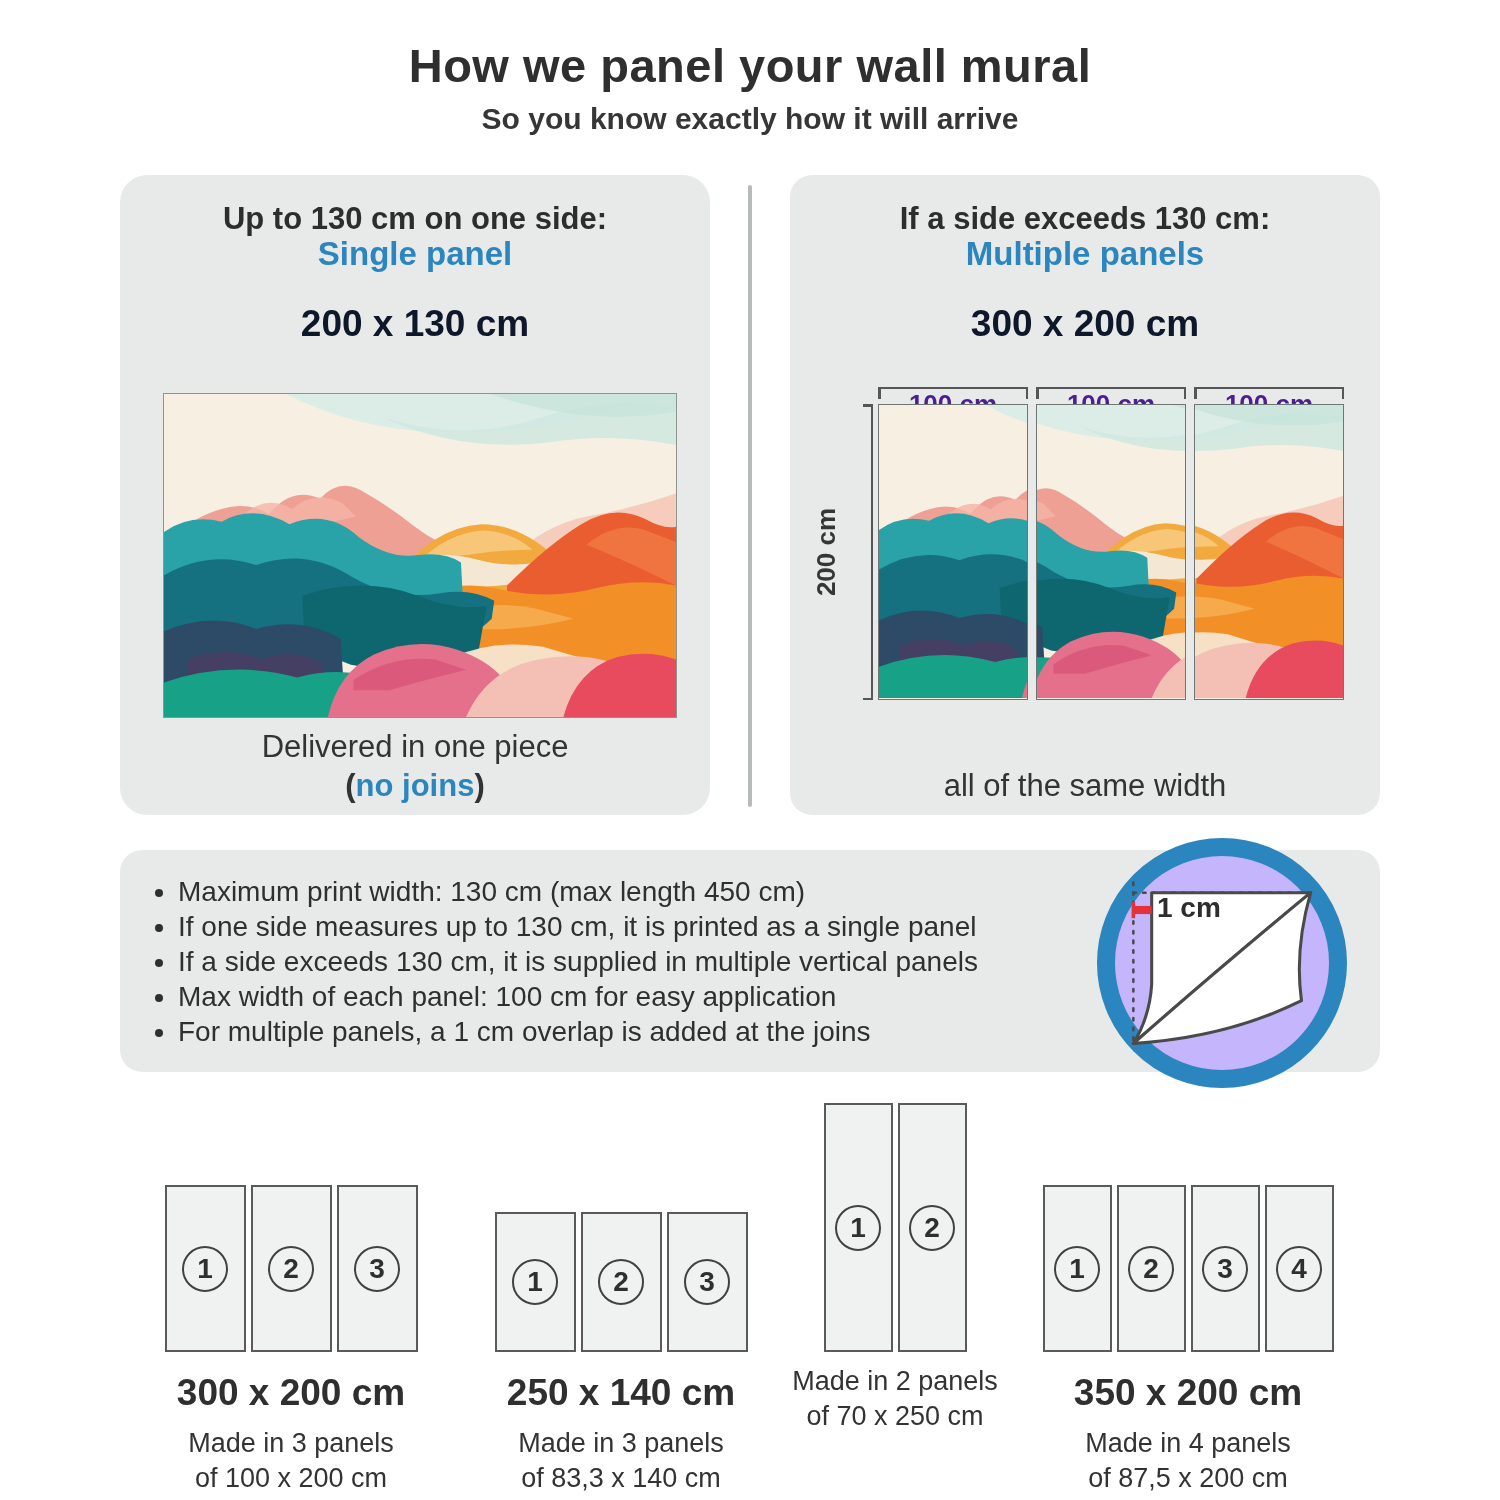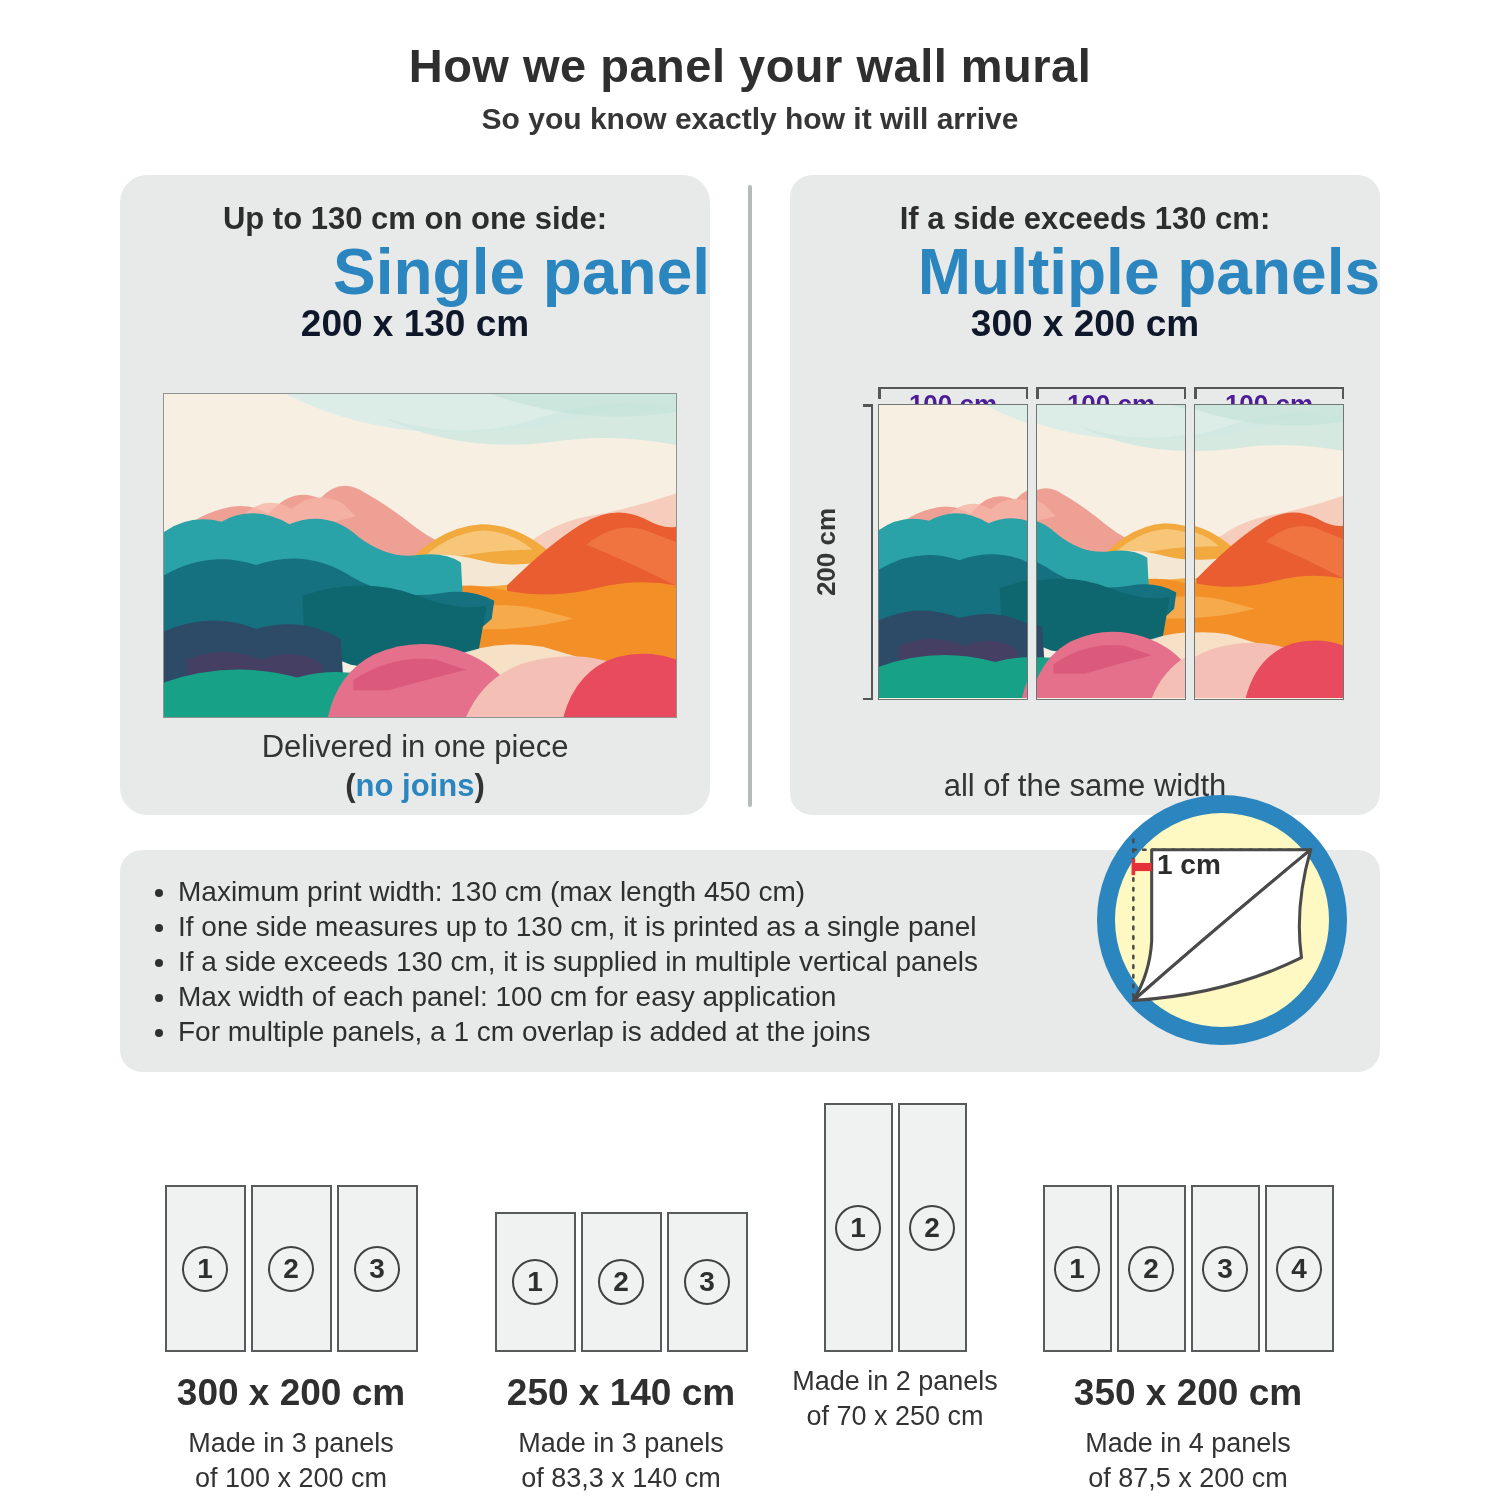--- a/index.html
+++ b/index.html
@@ -16,22 +16,22 @@
   
   .card { position:absolute; top:175px; width:590px; height:640px;
     background:#e8eae9; border-radius:22px; }
   .card-left  { left:120px;border-radius:27px; }
   .card-right { left:790px; }
   .divider { position:absolute; left:748px; top:185px; width:4px; height:622px;
     background:#b7bbb9; border-radius:2px; }
 
   .cond { position:absolute; top:26px; left:0; width:100%; text-align:center;
     font-size:31px; font-weight:700; color:#2d2d2d; }
-  .ptype { position:absolute; top:60px; left:0; width:100%; text-align:right;
-    font-size:64px; font-weight:800; }
+  .ptype { position:absolute; top:60px; left:0; width:100%; text-align:center;
+    font-size:33px; font-weight:800; }
   .blue { color:#2b85be; }
   .pdim { position:absolute; top:128px; left:0; width:100%; text-align:center;
     font-size:37px; font-weight:700; color:#0f172a; }
 
   .mural-single { position:absolute; left:43px; top:218px; width:514px; height:325px;
     border:1px solid #8f9491; overflow:hidden; background:#f7f0e2; }
   .mural-svg { display:block; width:100%; height:100%; }
 
   .cap { position:absolute; top:552px; left:0; width:100%; text-align:center;
     font-size:31px; font-weight:500; color:#333333; line-height:39px; }
@@ -62,22 +62,22 @@
   .slice.s1 { left:246px; } .slice.s1 svg { left:-149px; }
   .slice.s2 { left:404px; } .slice.s2 svg { left:-298px; }
 
   
   .info-box { position:absolute; left:120px; top:850px; width:1260px; height:222px;
     background:#e8eae9; border-radius:22px; }
   .info-box ul { position:absolute; left:58px; top:24px; width:960px; list-style:disc; }
   .info-box li { font-size:28px; font-weight:500; color:#2f2f2f; line-height:35px;
     margin-bottom:0; }
 
-  .overlap-badge { position:absolute; left:1097px; top:795px; width:250px; height:250px;
-    border:18px solid #2b85be; border-radius:50%; background:#fef9c3; }
+  .overlap-badge { position:absolute; left:1097px; top:838px; width:250px; height:250px;
+    border:18px solid #2b85be; border-radius:50%; background:#c4b5fd; }
   .overlap-badge svg { position:absolute; left:0; top:0; width:214px; height:214px; }
   .overlap-label { position:absolute; left:42px; top:36px; font-size:28px;
     font-weight:800; color:#2d2d2d; }
 
   
   .ex-heading { position:absolute; left:160px; top:1093px; font-size:37px; font-weight:800; }
   .example { position:absolute; width:310px; display:flex; flex-direction:column;
     align-items:center; }
   .example .panels { display:flex; gap:5px; align-items:flex-end; }
   .panel { background:#f0f1f1; border:2px solid #595a5c; display:flex;

